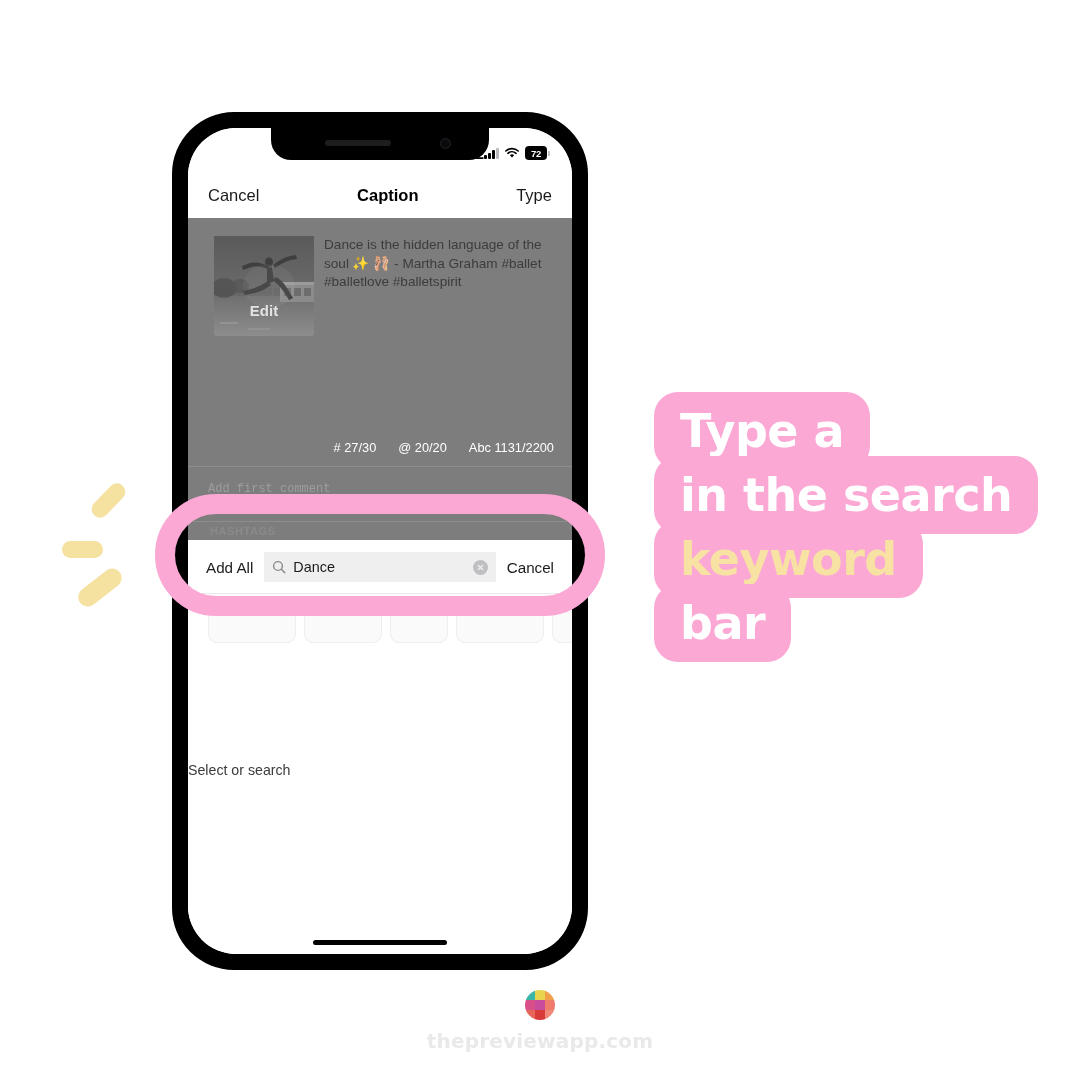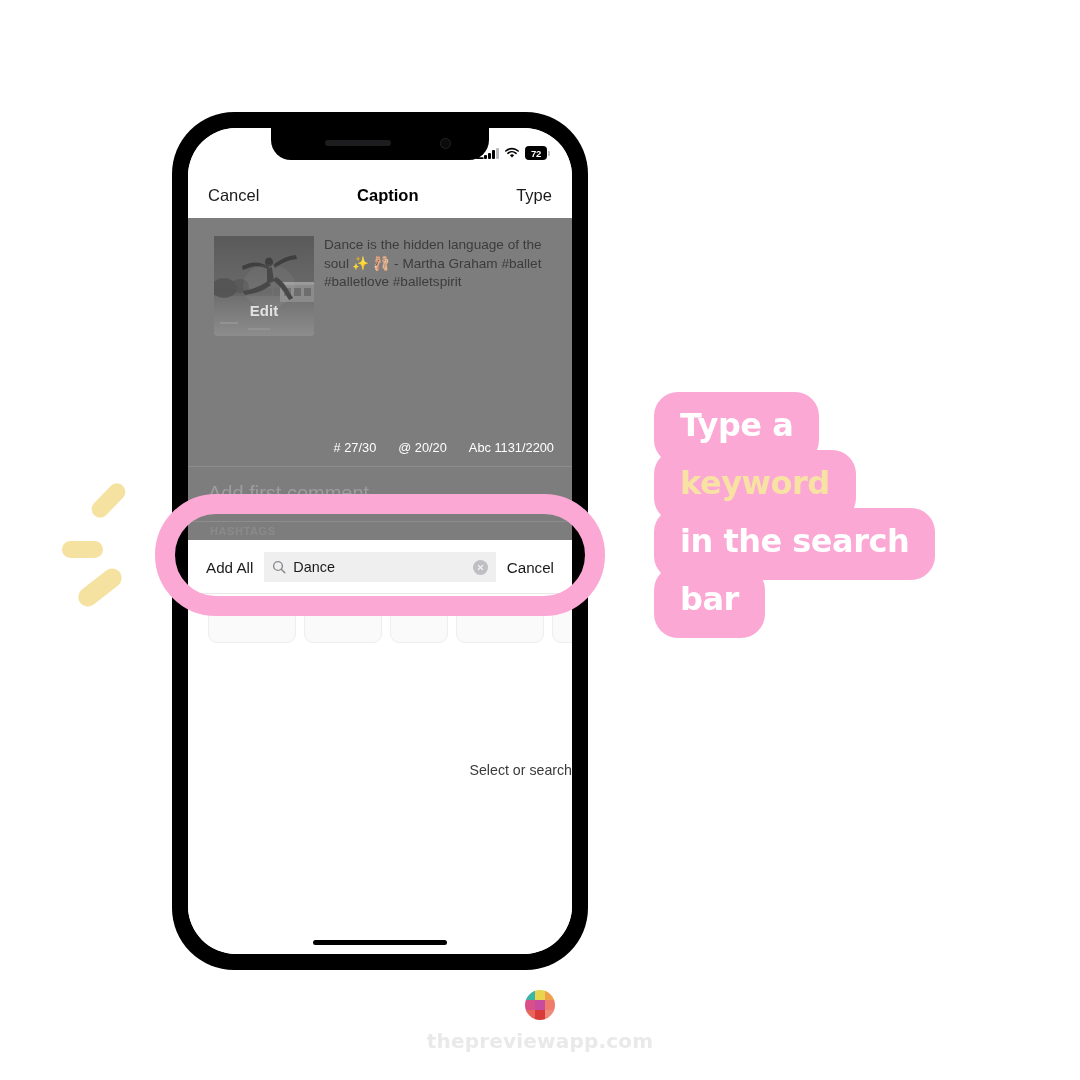--- a/index.html
+++ b/index.html
@@ -191,22 +191,23 @@
   }
 
   #divider-1 {
     position: absolute; left: 0; right: 0; top: 248px;
     height: 1px; background: rgba(255,255,255,0.13);
   }
 
   #first-comment {
     position: absolute;
     left: 20px; top: 264px;
-    font-size: 20px;
+    font-size: 12px;
     color: #9d9d9d;
+    font-family: Liberation Mono, monospace;
   }
 
   #divider-2 {
     position: absolute; left: 0; right: 0; top: 303px;
     height: 1px; background: rgba(255,255,255,0.13);
   }
 
   #hashtag-label {
     position: absolute;
     left: 22px; top: 307px;
@@ -273,21 +274,21 @@
   .chip.w1 { width: 88px; }
   .chip.w2 { width: 78px; }
   .chip.w3 { width: 58px; }
   .chip.w4 { width: 88px; }
   .chip.w5 { width: 60px; }
 
   #empty-state {
     position: absolute;
     left: 0; right: 0;
     top: 222px;
-    text-align: right;
+    text-align: left;
     font-size: 14.2px;
     color: #3a3a3a;
   }
 
   #home-indicator {
     position: absolute;
     left: 50%; transform: translateX(-50%);
     bottom: 9px;
     width: 134px; height: 5px;
     background: #000;
@@ -338,24 +339,24 @@
     z-index: 60;
     display: flex;
     flex-direction: column;
     align-items: flex-start;
   }
   .callout-line {
     background: #fba8d4;
     color: #ffffff;
     font-family: "DejaVu Sans", sans-serif;
     font-weight: bold;
-    font-size: 32px;
+    font-size: 46px;
     line-height: 66px;
     letter-spacing: -0.5px;
-    padding: 0 26px 6px 26px;
+    padding: 6px 26px 6px 26px;
     border-radius: 24px;
     white-space: nowrap;
     margin-bottom: -14px;
   }
   .callout-line:last-child { margin-bottom: 16px; }
   .callout-line.accent { color: #f7e1a3; }
 
   
   #footer {
     position: absolute;
@@ -529,22 +530,22 @@
         <div id="home-indicator"></div>
       </div>
 
     </div>
   </div>
 
   <div id="pink-oval"></div>
 
   <div id="callout">
     <div class="callout-line">Type a</div>
+    <div class="callout-line">in the search</div>
     <div class="callout-line accent">keyword</div>
-    <div class="callout-line">in the search</div>
     <div class="callout-line">bar</div>
   </div>
 
   <div id="footer">
     <div id="logo">
       <span style="background: rgb(59, 181, 166);"></span>
         <span style="background: rgb(232, 212, 77);"></span>
         <span style="background: rgb(240, 160, 74);"></span>
       <span style="background: rgb(217, 79, 138);"></span>
         <span style="background: rgb(201, 75, 158);"></span>

